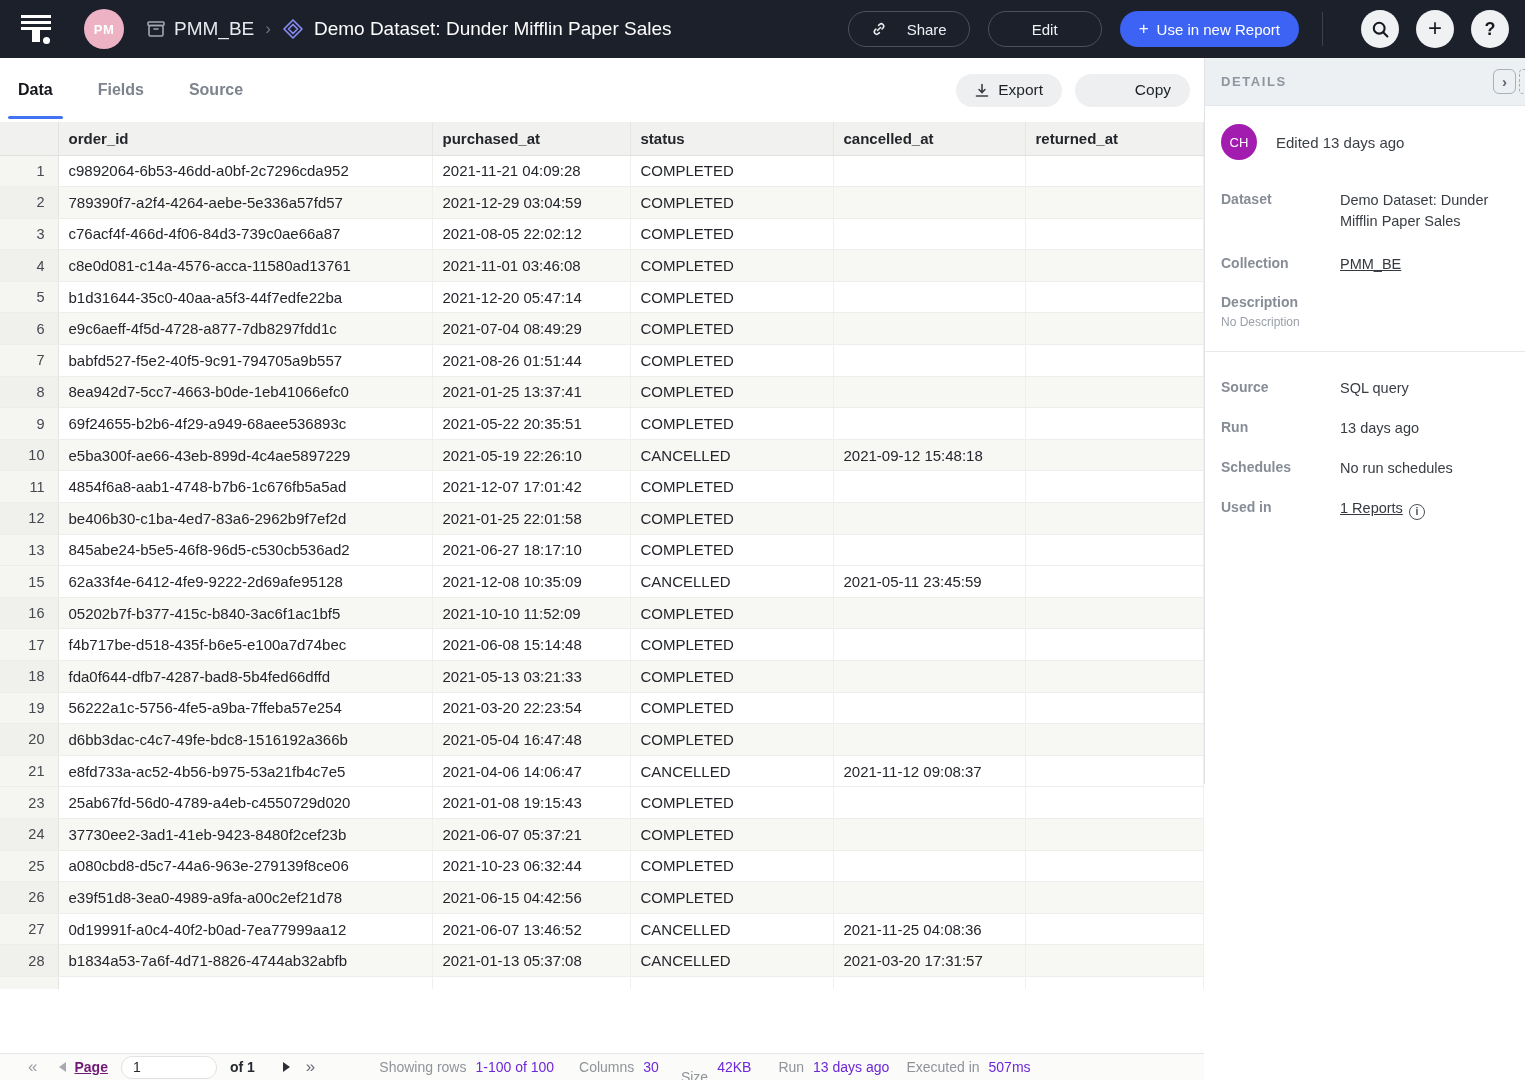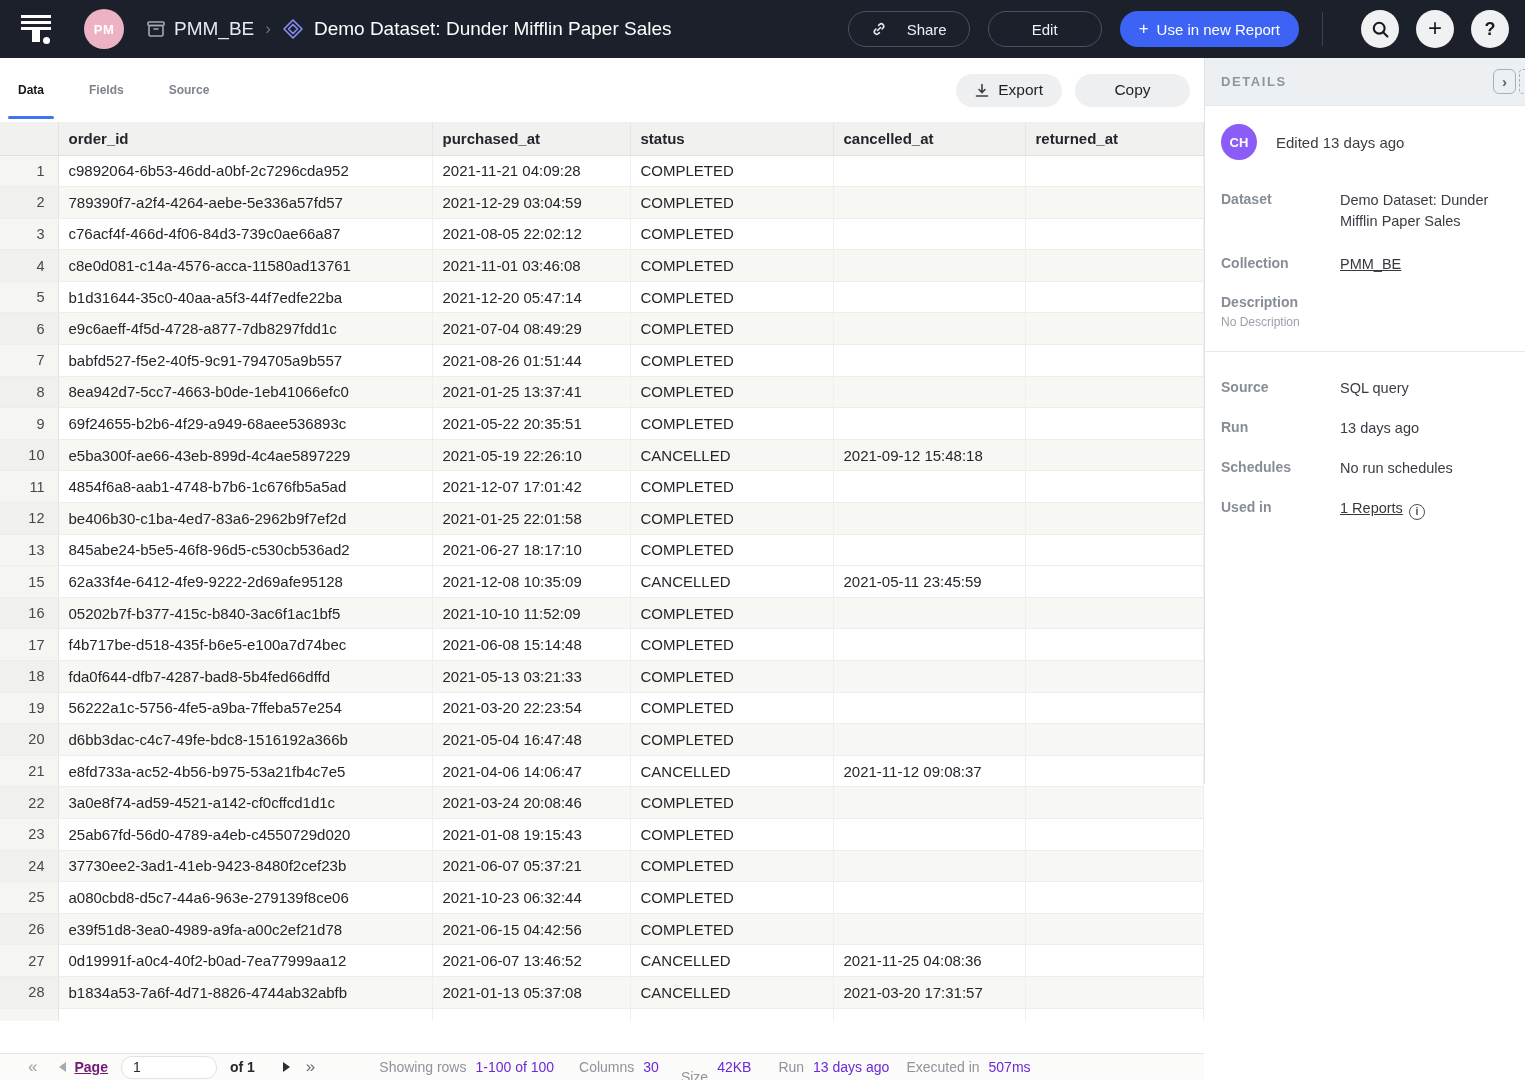--- a/index.html
+++ b/index.html
@@ -31,29 +31,29 @@
                 display:flex; align-items:center; justify-content:center; color:#171a20; cursor:pointer;
                 margin-left:17px; flex-shrink:0; }
   .circle-btn:first-of-type { margin-left:0; }
   .circle-btn .plus-glyph { font-size:24px; font-weight:400; line-height:1; margin-top:-2px; }
   .circle-btn .help-glyph { font-size:18px; font-weight:700; }
 
   
   .tabsbar { position:absolute; top:58px; left:0; width:1204px; height:64px; background:#fff;
              display:flex; align-items:center; padding-left:18px; }
   .tab { position:relative; height:100%; display:flex; align-items:center; margin-right:45px;
-         font-size:12px; color:#7d838d; font-weight:600; cursor:pointer; }
+         font-size:16px; color:#7d838d; font-weight:600; cursor:pointer; }
   .tab.active { color:#14161b; font-weight:700; }
   .tab.active::after { content:""; position:absolute; left:-10px; right:-10px; bottom:3px; height:3px;
                        background:#4173f2; border-radius:2px; }
   .tabs-spacer { flex:1; }
   .soft-pill { height:33px; border-radius:17px; border:none; background:#edeff1; color:#1e2126;
                font-size:15.5px; display:flex; align-items:center; justify-content:center; gap:9px;
                padding:0 19px; cursor:pointer; }
-  .btn-copy { width:115px; margin-left:13px; margin-right:14px; }
+  .btn-copy { width:115px; margin-left:13px; margin-right:14px;justify-content:flex-end; }
 
   
   .table-area { position:absolute; top:122px; left:0; width:1204px; height:931px; overflow:hidden; background:#fff; }
   table.grid { border-collapse:collapse; table-layout:fixed; width:1203px; }
   table.grid th { height:33px; background:#f1f1ef; font-size:15px; font-weight:600; color:#24262b;
                   text-align:left; padding:0 0 0 10px; border-bottom:1px solid #e0e0de;
                   border-right:1px solid #e6e6e4; white-space:nowrap; overflow:hidden; }
   table.grid th.col-num-h { border-right:1px solid #e2e2e0; }
   table.grid td { height:31.6px; font-size:15px; color:#24262c; padding:0 0 0 10px;
                   border-bottom:1px solid #ededeb; border-right:1px solid #efefed;
@@ -71,22 +71,22 @@
   .details-head { position:relative; height:48px; background:#edf0f3; border-bottom:1px solid #e3e6ea;
                   display:flex; align-items:center; padding:0 16px; }
   .details-title { font-size:13px; font-weight:700; letter-spacing:1.6px; color:#8f959e; }
   .head-icons { position:absolute; right:-7px; top:11px; display:flex; gap:3px; }
   .collapse-box { width:23px; height:25px; border:1.5px solid #a9b0bc; border-radius:6px;
                   display:flex; align-items:center; justify-content:center; color:#5d6470;
                   font-size:15px; font-weight:700; cursor:pointer; background:transparent; }
   .collapse-dash { width:13px; height:25px; border:1.5px dashed #a9b0bc; border-radius:4px; }
   .details-body { padding:18px 16px 0 16px; }
   .edited-row { display:flex; align-items:center; gap:19px; margin-bottom:30px; }
-  .avatar-ch { width:36px; height:36px; border-radius:50%; background:#8b5cf6; color:#fff;
-               font-size:13px; font-weight:700; display:flex; align-items:center; justify-content:center; }
+  .avatar-ch { width:36px; height:36px; border-radius:50%; background:#a21caf; color:#fff;
+               font-size:13px; font-weight:400; display:flex; align-items:center; justify-content:center; }
   .edited-text { font-size:15px; color:#3a3e45; }
   .kv { display:flex; margin-bottom:19px; }
   .kv.kv-dataset { margin-bottom:22px; }
   .kv .k { width:119px; flex-shrink:0; font-size:14px; font-weight:600; color:#878d96; padding-top:1px; }
   .kv .v { flex:1; font-size:14.5px; color:#383d44; line-height:21px; }
   .link { color:#35393f; text-decoration:underline; cursor:pointer; }
   .desc-block { margin-bottom:4px; }
   .desc-block .k { font-size:14px; font-weight:600; color:#878d96; margin-bottom:5px; }
   .desc-block .desc-v { font-size:12px; color:#9aa0a8; }
   .divider { border-top:1px solid #e8e9eb; margin:22px -16px 26px -16px; }
@@ -371,28 +371,20 @@
             <td></td>
           </tr>
           <tr>
             <td class="col-num">21</td>
             <td>e8fd733a-ac52-4b56-b975-53a21fb4c7e5</td>
             <td>2021-04-06 14:06:47</td>
             <td>CANCELLED</td>
             <td>2021-11-12 09:08:37</td>
             <td></td>
           </tr>
-          <tr class="alt">
-            <td class="col-num">22</td>
-            <td>3a0e8f74-ad59-4521-a142-cf0cffcd1d1c</td>
-            <td>2021-03-24 20:08:46</td>
-            <td>COMPLETED</td>
-            <td></td>
-            <td></td>
-          </tr>
           <tr>
             <td class="col-num">23</td>
             <td>25ab67fd-56d0-4789-a4eb-c4550729d020</td>
             <td>2021-01-08 19:15:43</td>
             <td>COMPLETED</td>
             <td></td>
             <td></td>
           </tr>
           <tr class="alt">
             <td class="col-num">24</td>

